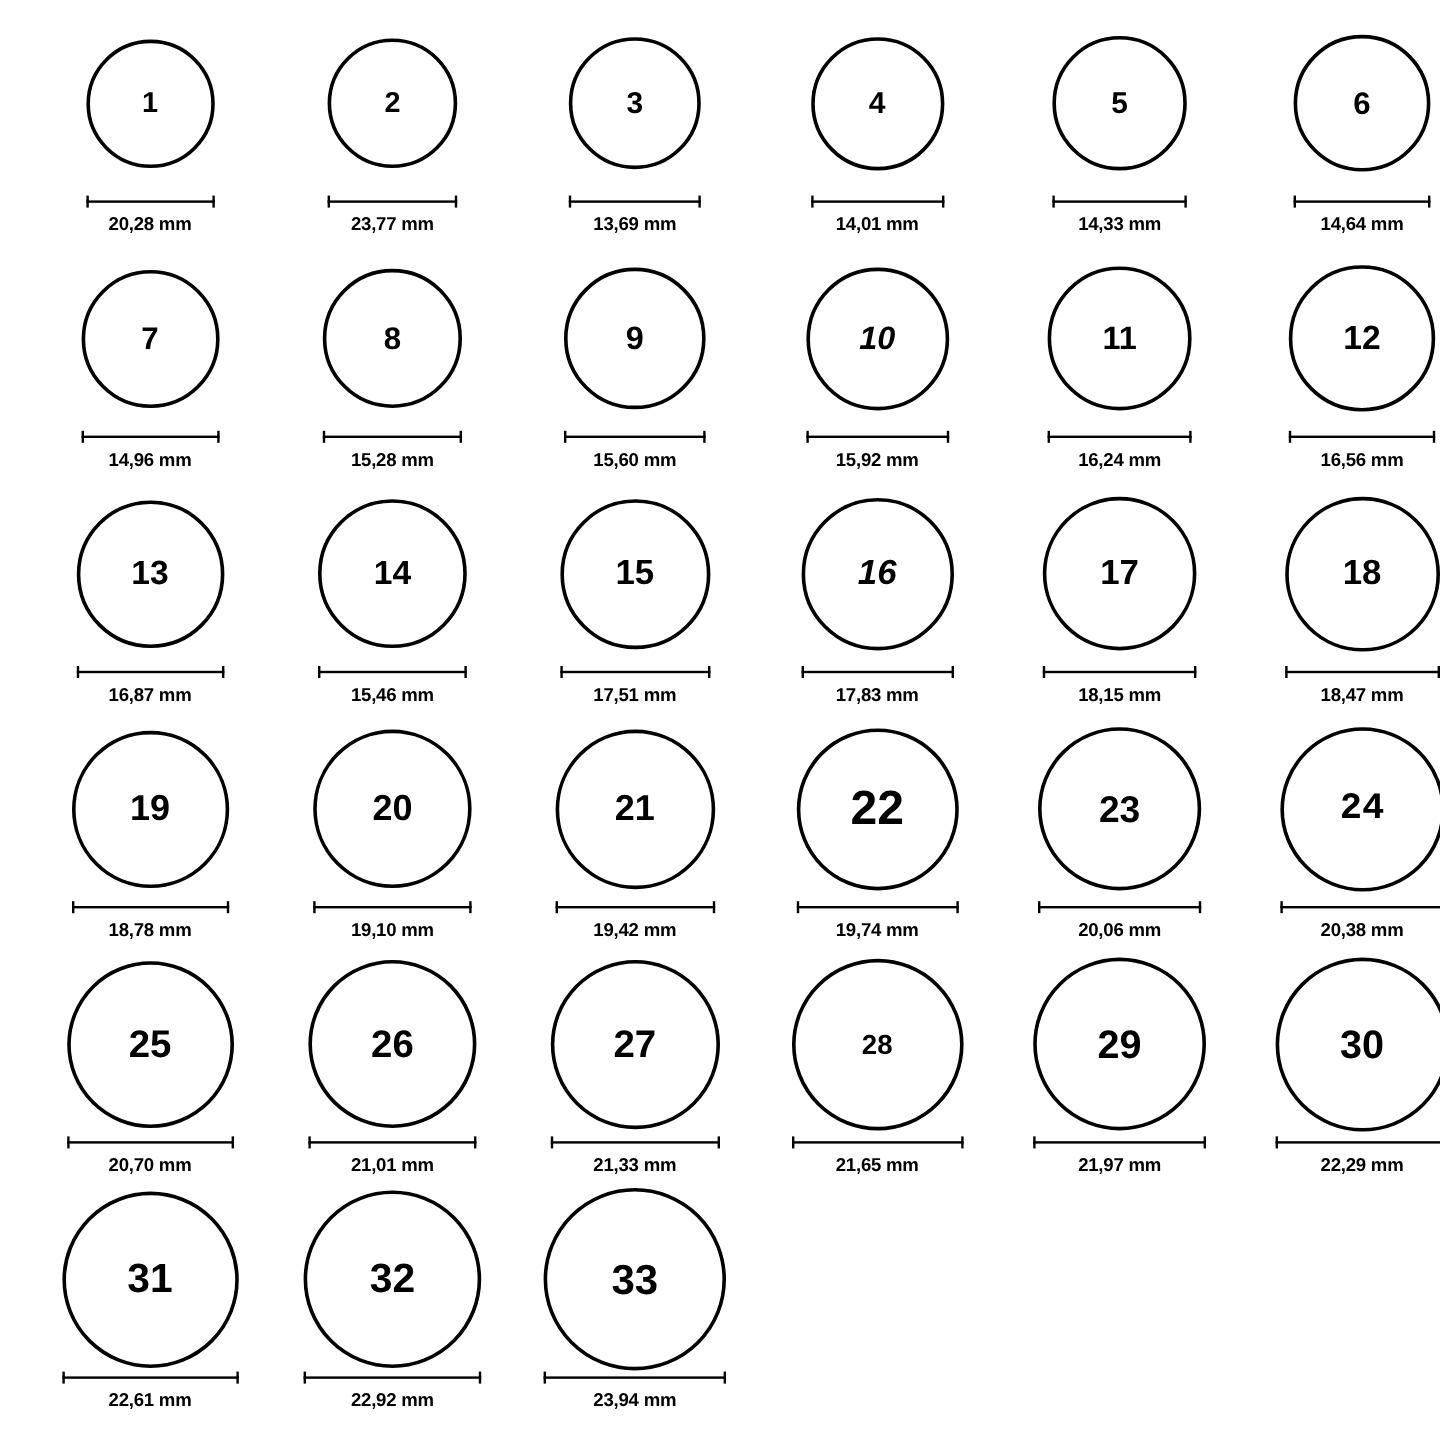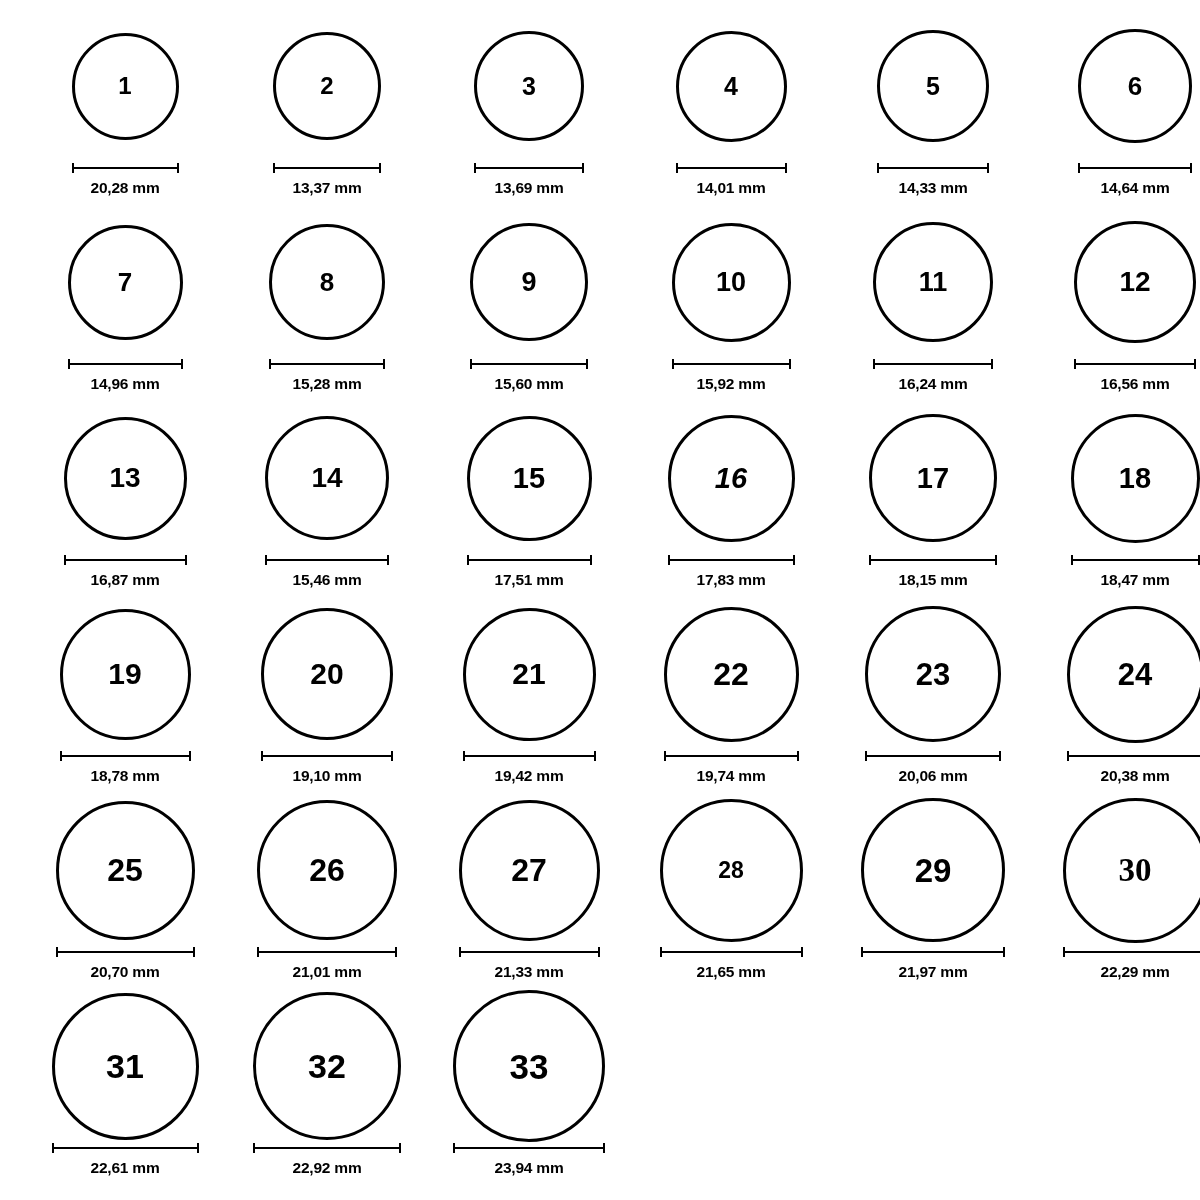--- a/index.html
+++ b/index.html
@@ -119,21 +119,21 @@
         <div class="circle-wrap">
           <div class="ring" style="width: 108px; height: 108px;">
             <span class="ring-label" style="font-size: 24px;">2</span>
           </div>
         </div>
         <div class="measure">
           <div class="bar" style="width: 108px;">
             <div class="line"></div>
           </div>
         </div>
-        <div class="mm">13,37 mm</div>
+        <div class="mm">23,77 mm</div>
       </div>
       <div class="cell">
         <div class="circle-wrap">
           <div class="ring" style="width: 110px; height: 110px;">
             <span class="ring-label" style="font-size: 25px;">3</span>
           </div>
         </div>
         <div class="measure">
           <div class="bar" style="width: 110px;">
             <div class="line"></div>
@@ -215,21 +215,21 @@
         <div class="measure">
           <div class="bar" style="width: 118px;">
             <div class="line"></div>
           </div>
         </div>
         <div class="mm">15,60 mm</div>
       </div>
       <div class="cell">
         <div class="circle-wrap">
           <div class="ring" style="width: 119px; height: 119px;">
-            <span class="ring-label" style="font-size: 27px;">10</span>
+            <span class="ring-label" style="font-size: 27px; font-style: italic;">10</span>
           </div>
         </div>
         <div class="measure">
           <div class="bar" style="width: 119px;">
             <div class="line"></div>
           </div>
         </div>
         <div class="mm">15,92 mm</div>
       </div>
       <div class="cell">
@@ -371,21 +371,21 @@
         <div class="measure">
           <div class="bar" style="width: 133px;">
             <div class="line"></div>
           </div>
         </div>
         <div class="mm">19,42 mm</div>
       </div>
       <div class="cell">
         <div class="circle-wrap">
           <div class="ring" style="width: 135px; height: 135px;">
-            <span class="ring-label" style="font-size: 32px;">22</span>
+            <span class="ring-label" style="font-size: 40px;">22</span>
           </div>
         </div>
         <div class="measure">
           <div class="bar" style="width: 135px;">
             <div class="line"></div>
           </div>
         </div>
         <div class="mm">19,74 mm</div>
       </div>
       <div class="cell">
@@ -397,21 +397,21 @@
         <div class="measure">
           <div class="bar" style="width: 136px;">
             <div class="line"></div>
           </div>
         </div>
         <div class="mm">20,06 mm</div>
       </div>
       <div class="cell">
         <div class="circle-wrap">
           <div class="ring" style="width: 137px; height: 137px;">
-            <span class="ring-label" style="font-size: 31px;">24</span>
+            <span class="ring-label" style="font-size: 31px; font-family: Liberation Mono, monospace;">24</span>
           </div>
         </div>
         <div class="measure">
           <div class="bar" style="width: 137px;">
             <div class="line"></div>
           </div>
         </div>
         <div class="mm">20,38 mm</div>
       </div>
       <div class="cell">
@@ -475,21 +475,21 @@
         <div class="measure">
           <div class="bar" style="width: 144px;">
             <div class="line"></div>
           </div>
         </div>
         <div class="mm">21,97 mm</div>
       </div>
       <div class="cell">
         <div class="circle-wrap">
           <div class="ring" style="width: 145px; height: 145px;">
-            <span class="ring-label" style="font-size: 33px; font-family: Liberation Serif, serif;">30</span>
+            <span class="ring-label" style="font-size: 33px;">30</span>
           </div>
         </div>
         <div class="measure">
           <div class="bar" style="width: 145px;">
             <div class="line"></div>
           </div>
         </div>
         <div class="mm">22,29 mm</div>
       </div>
       <div class="cell">

